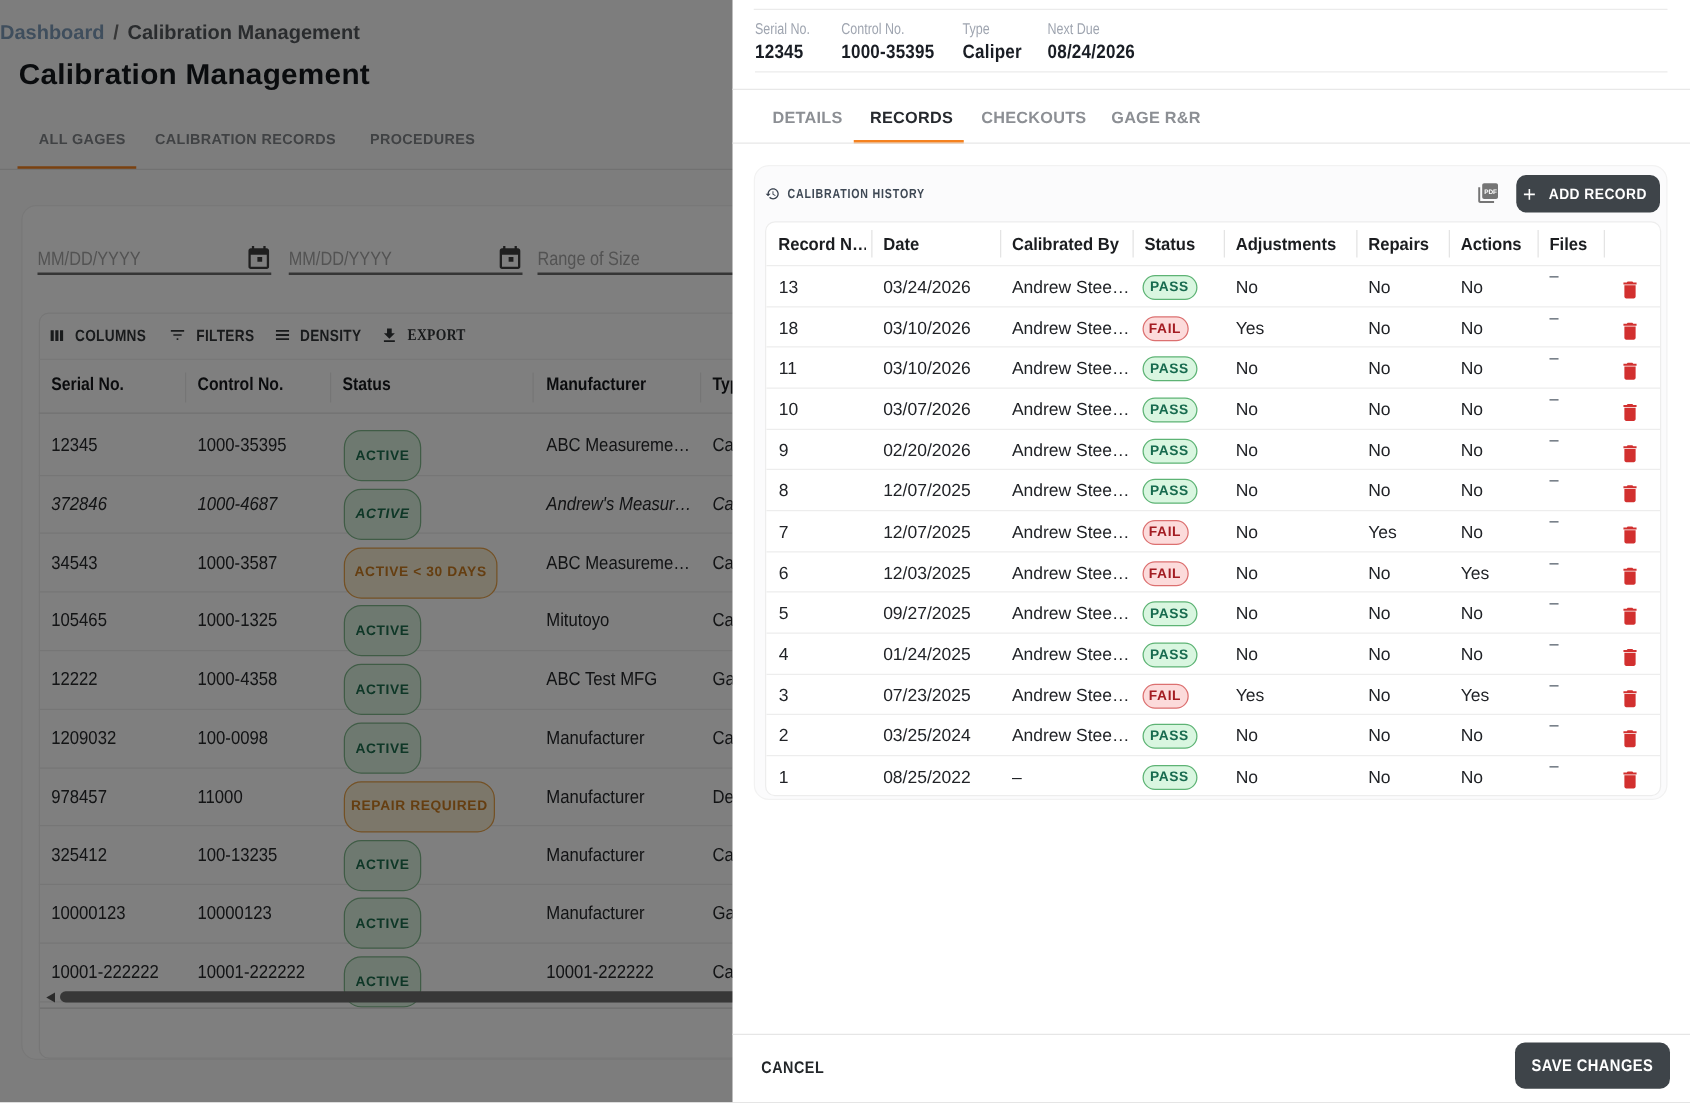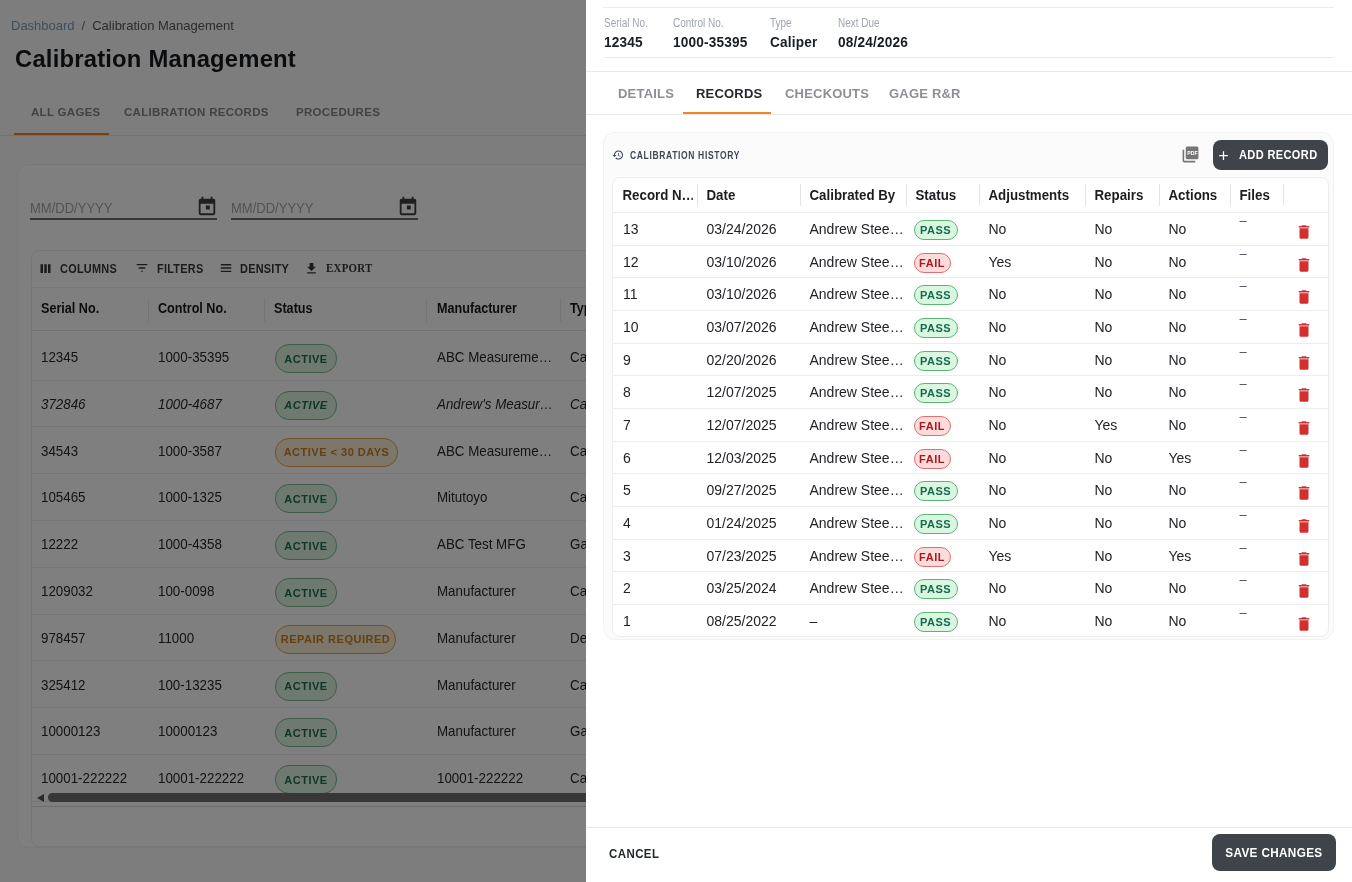--- a/index.html
+++ b/index.html
@@ -1,41 +1,41 @@
 <!DOCTYPE html>
 <html><head>
 <meta charset="utf-8">
 <style>
 * { margin:0; padding:0; box-sizing:border-box; }
 html,body { width:1352px; height:882px; overflow:hidden; }
 body { font-family:"Liberation Sans", sans-serif; background:#fbfbfb; position:relative; }
 .abs { position:absolute; }
 
 #page { position:absolute; inset:0; }
-.crumb { left:11px; top:18px; font-size:13px; color:#54585c; }
+.crumb { left:0; top:18px; font-size:16px; color:#54585c;font-weight:bold; }
 .crumb a { color:#7f9cba; text-decoration:none; }
 .crumb .sep { color:#6e6e6e; padding:0 7px; }
 h1.title { left:15px; top:46px; font-size:23px; line-height:26px; font-weight:bold; color:#15181d; letter-spacing:0.2px; transform:scaleX(1.035); transform-origin:left; white-space:nowrap; }
 .tabs-border { left:0; top:135px; width:1352px; height:1px; background:#e3e3e3; }
 .ptab { top:106px; font-size:11.5px; font-weight:bold; letter-spacing:0.3px; color:#808488; white-space:nowrap; }
 .ptab-ind { left:14px; top:133px; width:95px; height:3px; background:#f58220; }
 .filter-card { left:17px; top:164px; width:1318px; height:684px; background:#ffffff; border:1px solid #f0f0f0; border-radius:12px; }
 .tinput { top:197px; height:23px; }
 .tinput .ph { position:absolute; left:0; top:2px; font-size:15.5px; color:#a6a6a6; transform:scaleX(0.84); transform-origin:left; white-space:nowrap; }
 .underline { position:absolute; left:0; top:21px; height:1.5px; background:#6a6a6a; width:100%; }
 .calicon { position:absolute; top:0px; }
 .table-card { left:31px; top:250px; width:1290px; height:597px; background:#fff; border:1px solid #ededed; border-radius:8px; }
 .toolbar-item { top:260px; height:16px; font-size:13px; font-weight:bold; letter-spacing:0.3px; color:#333639; display:flex; align-items:center; gap:7px; }
 .toolbar-item span { transform:scaleX(0.84); transform-origin:left; white-space:nowrap; }
 .gheadrow { left:31px; top:287px; width:555px; height:44px; border-top:1px solid #f0f0f0; border-bottom:1px solid #e2e2e2; }
 .ghead { position:absolute; top:11.5px; font-size:14.5px; font-weight:bold; color:#17191c; transform:scaleX(0.87); transform-origin:left; white-space:nowrap; }
 .gsep { position:absolute; top:10px; width:1px; height:24px; background:#ebebeb; }
 .grow { position:absolute; left:31px; width:555px; height:47px; border-bottom:1px solid #ececec; }
 .gcell { position:absolute; top:14.5px; font-size:15px; color:#26282b; transform:scaleX(0.89); transform-origin:left; white-space:nowrap; }
-.pill { position:absolute; top:10.5px; height:29px; border-radius:14px; font-size:11px; font-weight:bold; letter-spacing:0.5px; display:flex; align-items:center; justify-content:center; }
+.pill { position:absolute; top:10.5px; height:41px; border-radius:14px; font-size:11px; font-weight:bold; letter-spacing:0.5px; display:flex; align-items:center; justify-content:center; }
 .pill.green { background:#dcf3e1; border:1px solid #80b88c; color:#1e6e4f; }
 .pill.amber { background:#f8efd4; border:1px solid #e8a24a; color:#cb7c22; }
 .hscroll-thumb { left:48px; top:793px; width:545px; height:9px; border-radius:5px; background:#6f6f6f; }
 .hscroll-arrow { left:37px; top:794px; width:0; height:0; border-top:4.5px solid transparent; border-bottom:4.5px solid transparent; border-right:7px solid #555; }
 .hscroll-line { left:32px; top:806px; width:554px; height:1px; background:#dadada; }
 
 #backdrop { position:absolute; inset:0; background:rgba(0,0,0,0.5); }
 
 #drawer { position:absolute; left:586px; top:0; width:766px; height:882px; background:#ffffff; }
 .d-div1 { left:17px; top:7px; width:731px; height:1px; background:#ebebeb; }
@@ -82,20 +82,24 @@
       </svg>
     <span class="underline"></span>
   </div>
   <div class="abs tinput" style="left:231px; width:187px;">
     <span class="ph">MM/DD/YYYY</span>
     <svg class="calicon" style="left:166px; top:-2px;" width="22" height="22" viewBox="0 0 24 24" fill="#3f3f3f">
         <path d="M19 4h-1V2h-2v2H8V2H6v2H5c-1.1 0-2 .9-2 2v14c0 1.1.9 2 2 2h14c1.1 0 2-.9 2-2V6c0-1.1-.9-2-2-2zm0 16H5V9.5h14V20zm-4-8.5h-4.2v4.2H15v-4.2z"></path>
       </svg>
     <span class="underline"></span>
   </div>
+  <div class="abs tinput" style="left:430px; width:210px;">
+    <span class="ph">Range of Size</span>
+    <span class="underline"></span>
+  </div>
   <div class="abs table-card"></div>
   <div class="abs toolbar-item" style="left:38px;">
     <svg width="15" height="15" viewBox="0 0 24 24" fill="#333639">
         <path d="M4 5h4v14H4zm6 0h4v14h-4zm6 0h4v14h-4z"></path>
       </svg>
     <span>COLUMNS</span>
   </div>
   <div class="abs toolbar-item" style="left:134px;">
     <svg width="16" height="16" viewBox="0 0 24 24" fill="#333639">
         <path d="M4 6h16v2H4zm3 5h10v2H7zm4 5h2v2h-2z"></path>
@@ -263,21 +267,21 @@
         <span class="rcell" style="left:471.5px;">No</span>
         <span class="rcell" style="left:545.5px;">No</span>
         <span class="fdash" style="left:626.5px;">–</span>
         <span style="position:absolute; left:682px; top:0;">
           <svg class="trash" width="18" height="18" viewBox="0 0 24 24" fill="#d2302f">
             <path d="M6 19c0 1.1.9 2 2 2h8c1.1 0 2-.9 2-2V7H6v12zM19 4h-3.5l-1-1h-5l-1 1H5v2h14V4z"></path>
           </svg>
         </span>
       </div>
       <div class="rrow" style="top:66.65px;">
-        <span class="rcell" style="left:0px;">12</span>
+        <span class="rcell" style="left:0px;">18</span>
         <span class="rcell" style="left:83.5px;">03/10/2026</span>
         <span class="rcell" style="left:186.5px;">Andrew Stee…</span>
         <span style="position:absolute; left:292.5px;">
           <span class="spill fail">FAIL</span>
         </span>
         <span class="rcell" style="left:365.5px;">Yes</span>
         <span class="rcell" style="left:471.5px;">No</span>
         <span class="rcell" style="left:545.5px;">No</span>
         <span class="fdash" style="left:626.5px;">–</span>
         <span style="position:absolute; left:682px; top:0;">

